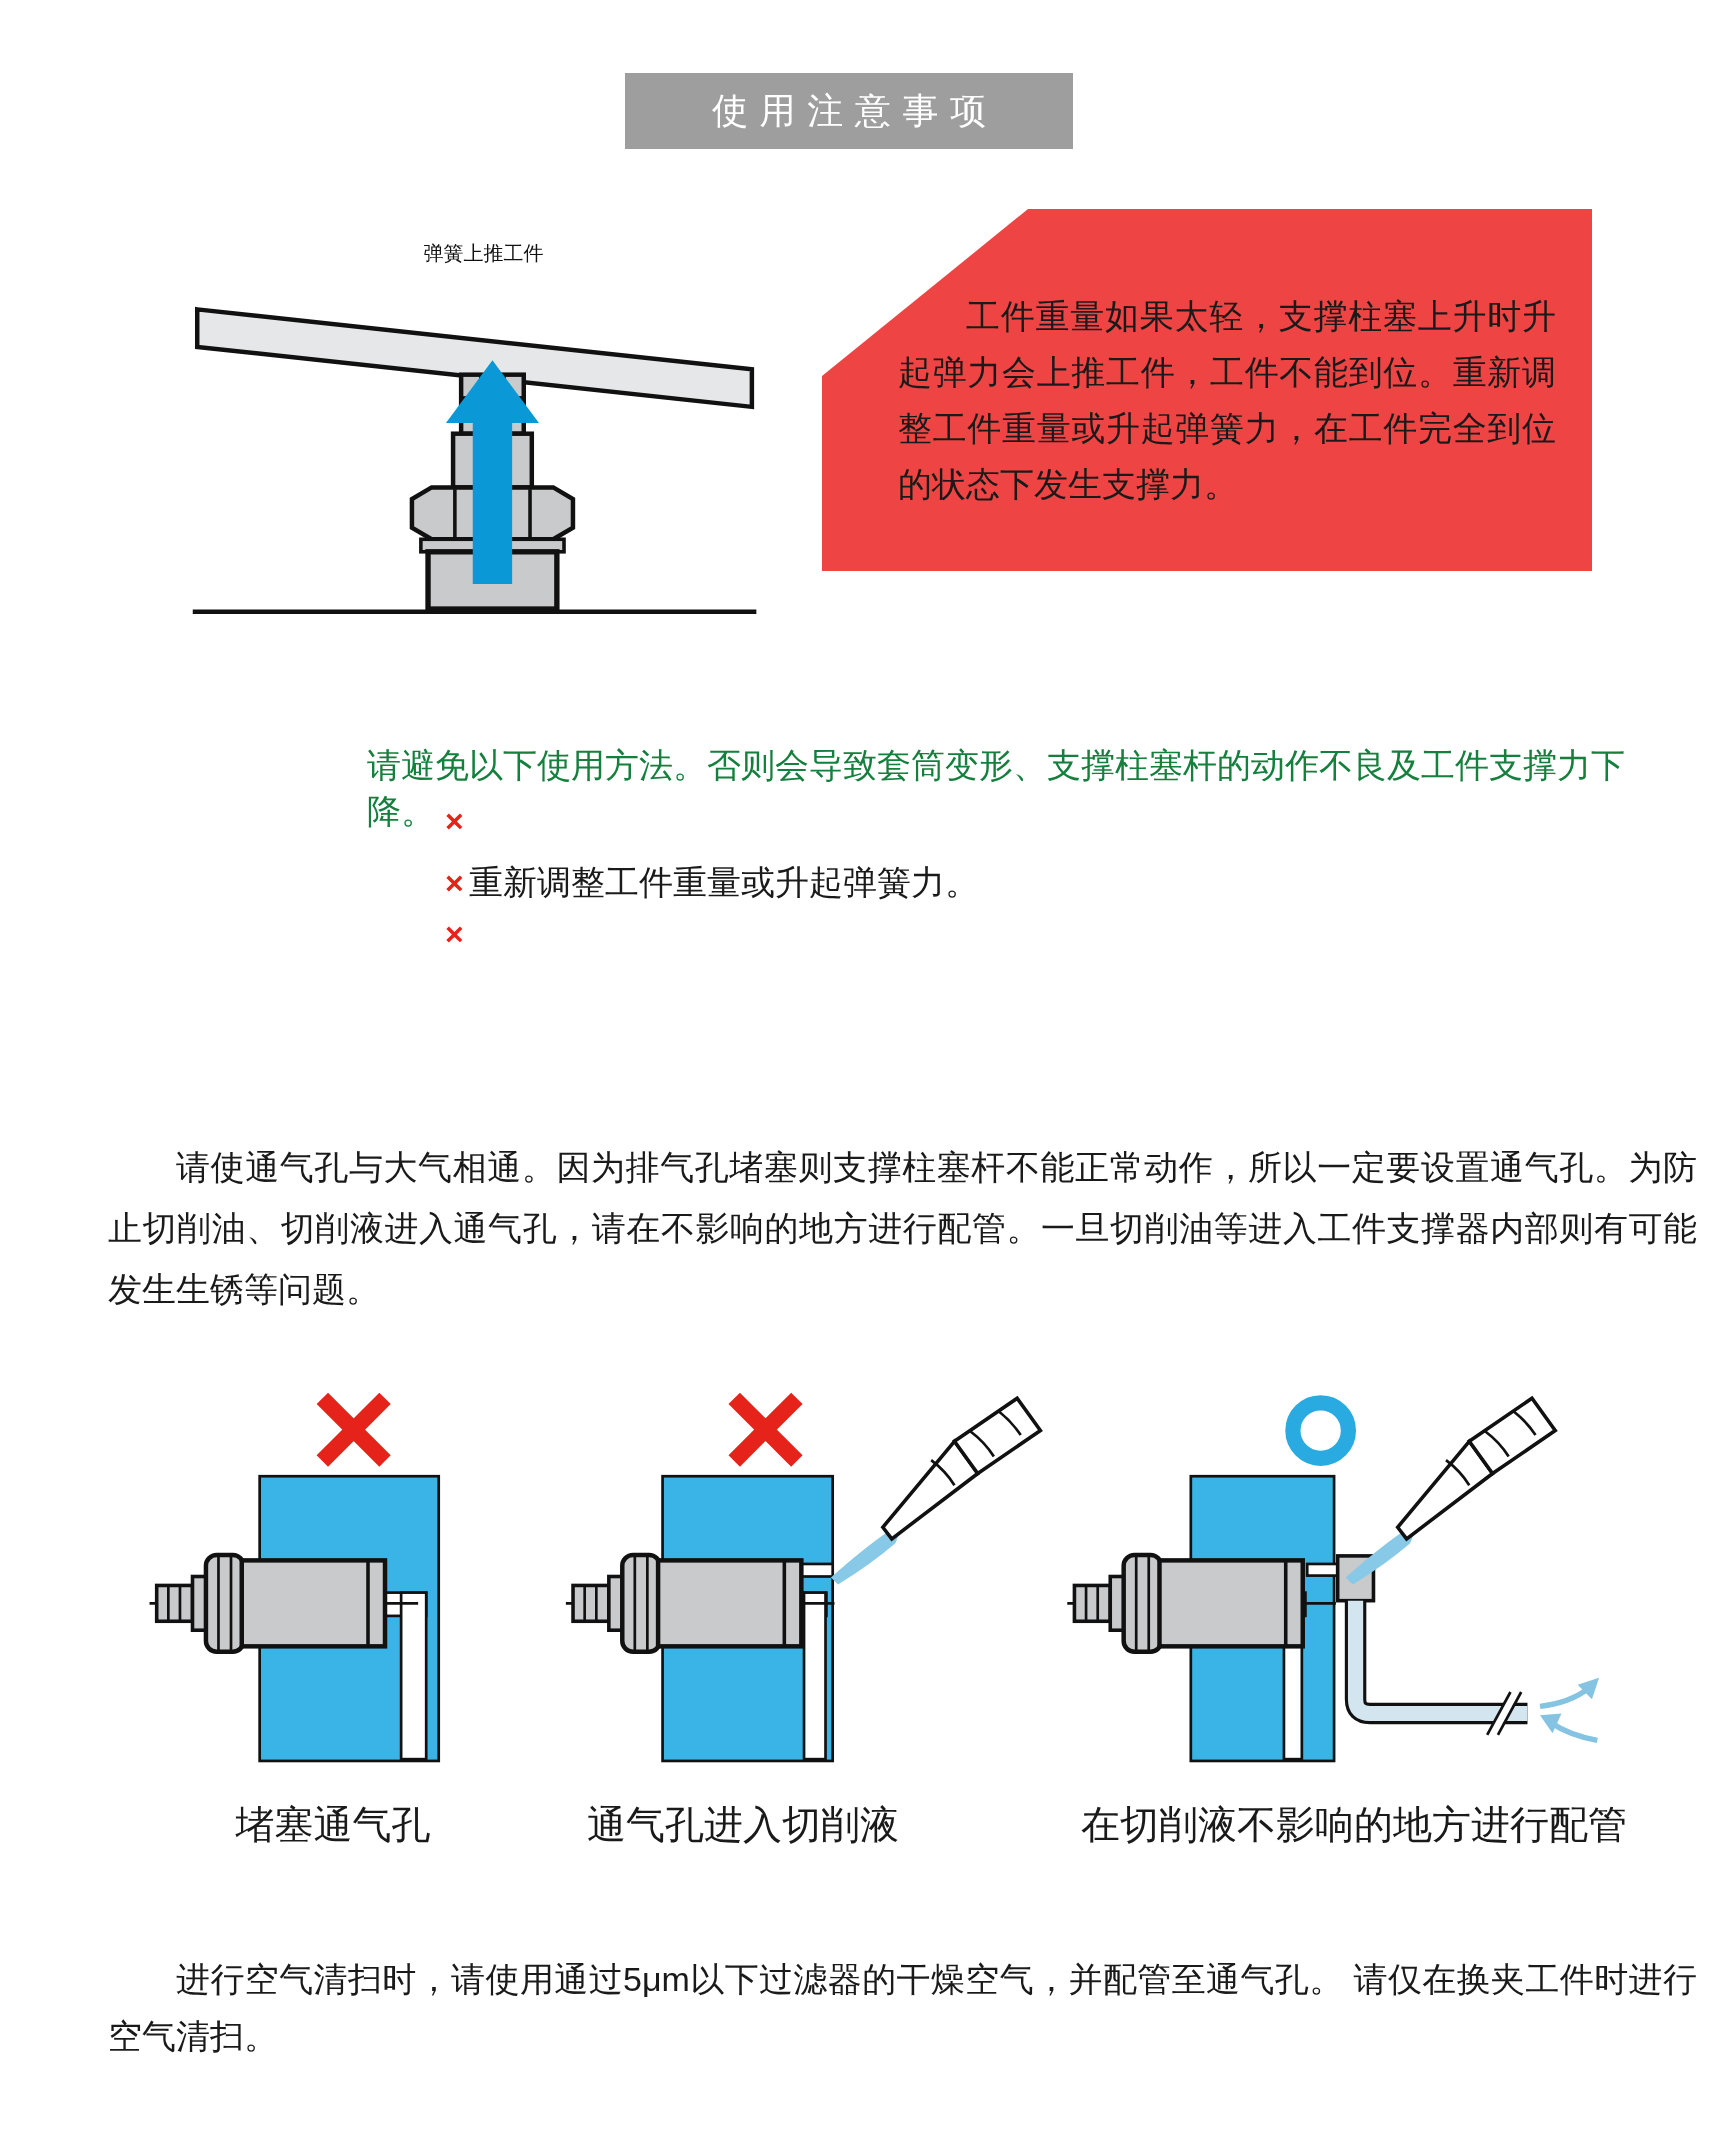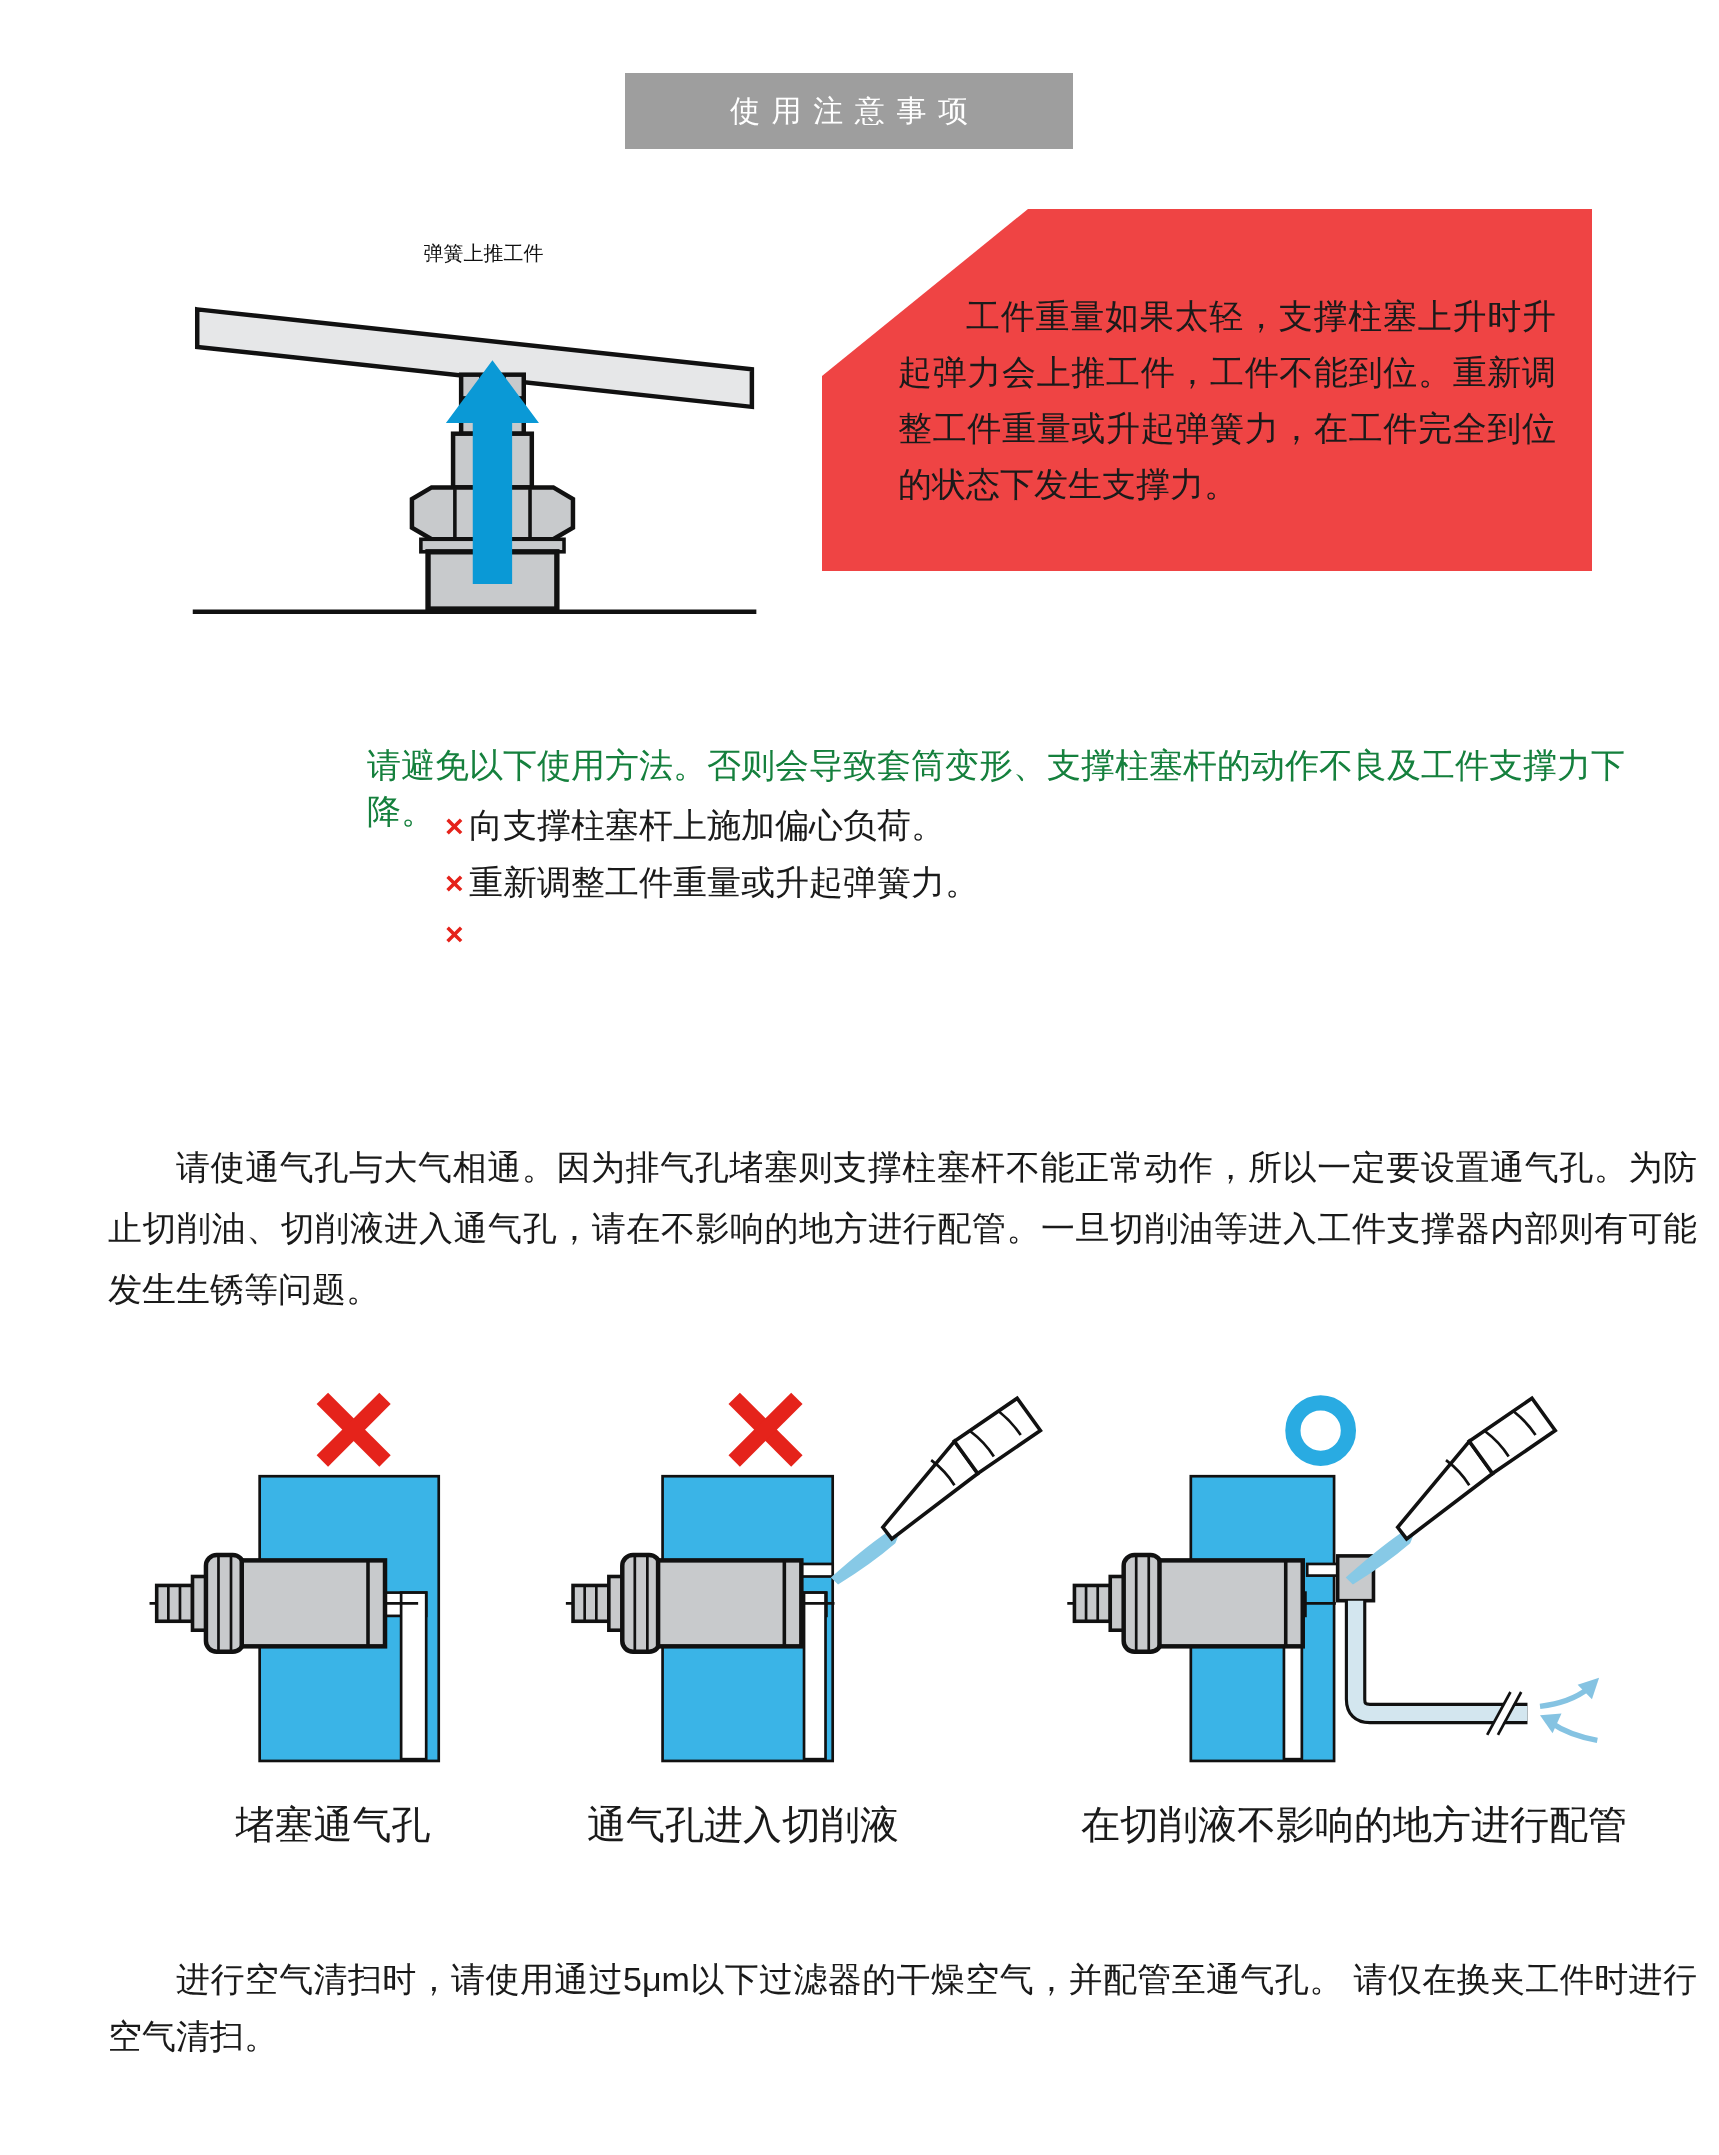--- a/index.html
+++ b/index.html
@@ -3,21 +3,21 @@
 <meta charset="utf-8">
 <style>
   html,body{margin:0;padding:0;background:#fff;}
   .page{position:relative;width:1720px;height:2156px;background:#fff;overflow:hidden;
         font-family:"Liberation Sans","DejaVu Sans",sans-serif;color:#1a1a1a;}
   .abs{position:absolute;}
 
   
   .banner{left:625px;top:73px;width:448px;height:76px;background:#9e9e9e;
           display:flex;align-items:center;justify-content:center;}
-  .banner-text{color:#ffffff;font-size:30px;letter-spacing:11.6px;text-indent:11.6px;}
+  .banner-text{color:#ffffff;font-size:36px;letter-spacing:11.6px;text-indent:11.6px;}
 
   
   .spring-label{left:170px;top:240px;width:627px;text-align:center;font-size:20px;color:#111;}
   .spring-svg{left:170px;top:287px;}
 
   
   .info-box{left:822px;top:209px;width:770px;height:362px;background:#ef4444;
             clip-path:polygon(206px 0,770px 0,770px 362px,0 362px,0 167px);}
   .info-text{position:absolute;left:76px;top:79px;width:658px;
              font-size:34px;line-height:56px;text-indent:2em;text-align:justify;color:#1a1a1a;}
@@ -73,21 +73,20 @@
     <path d="M360,142 L412,212 L382,212 L382,392 L338,392 L338,212 L308,212 Z" fill="#0a99d6"></path>
   </svg>
 
   <div class="abs info-box">
     <div class="info-text">工件重量如果太轻，支撑柱塞上升时升起弹力会上推工件，工件不能到位。重新调整工件重量或升起弹簧力，在工件完全到位的状态下发生支撑力。</div>
   </div>
 
   <div class="abs caution-intro">请避免以下使用方法。否则会导致套筒变形、支撑柱塞杆的动作不良及工件支撑力下降。</div>
   <div class="abs caution-item ci-0">
     <span class="cross">×</span>
-    <span>向支撑柱塞杆上施加偏心负荷。</span>
   </div>
   <div class="abs caution-item ci-1">
     <span class="cross">×</span>
     <span>重新调整工件重量或升起弹簧力。</span>
   </div>
   <div class="abs caution-item ci-2">
     <span class="cross">×</span>
   </div>
 
   <div class="abs para vent-para">请使通气孔与大气相通。因为排气孔堵塞则支撑柱塞杆不能正常动作，所以一定要设置通气孔。为防止切削油、切削液进入通气孔，请在不影响的地方进行配管。一旦切削油等进入工件支撑器内部则有可能发生生锈等问题。</div>

